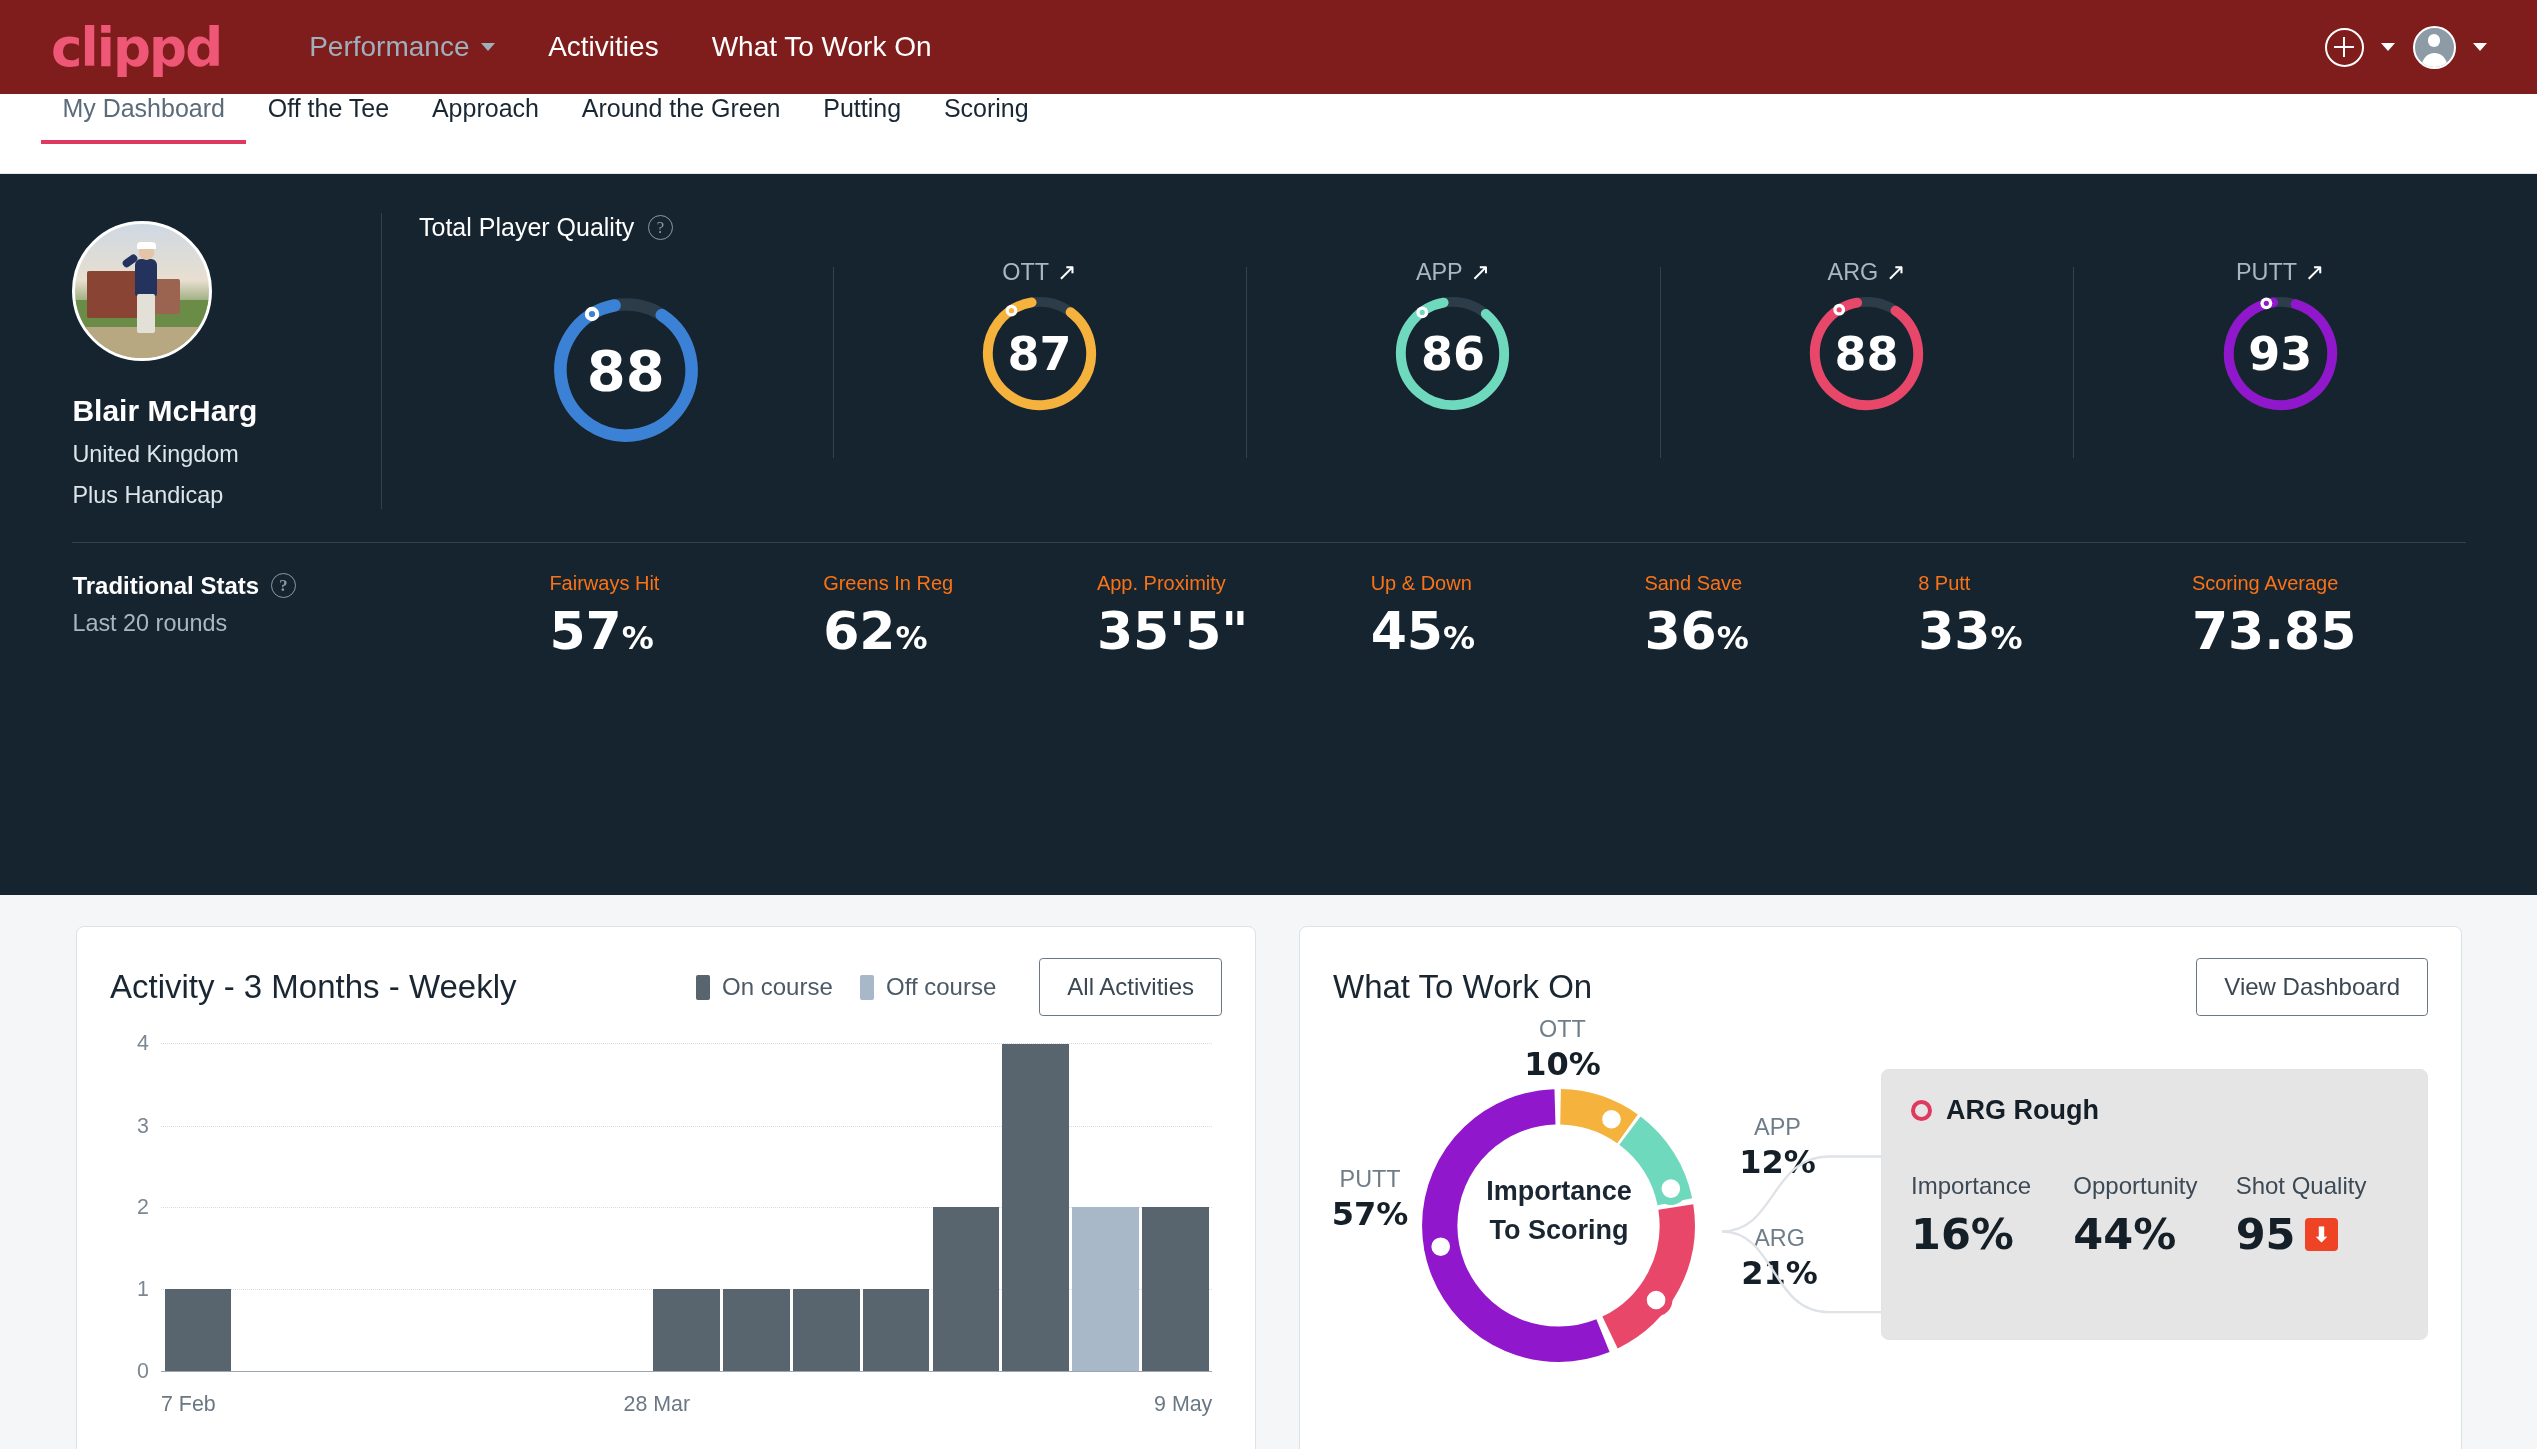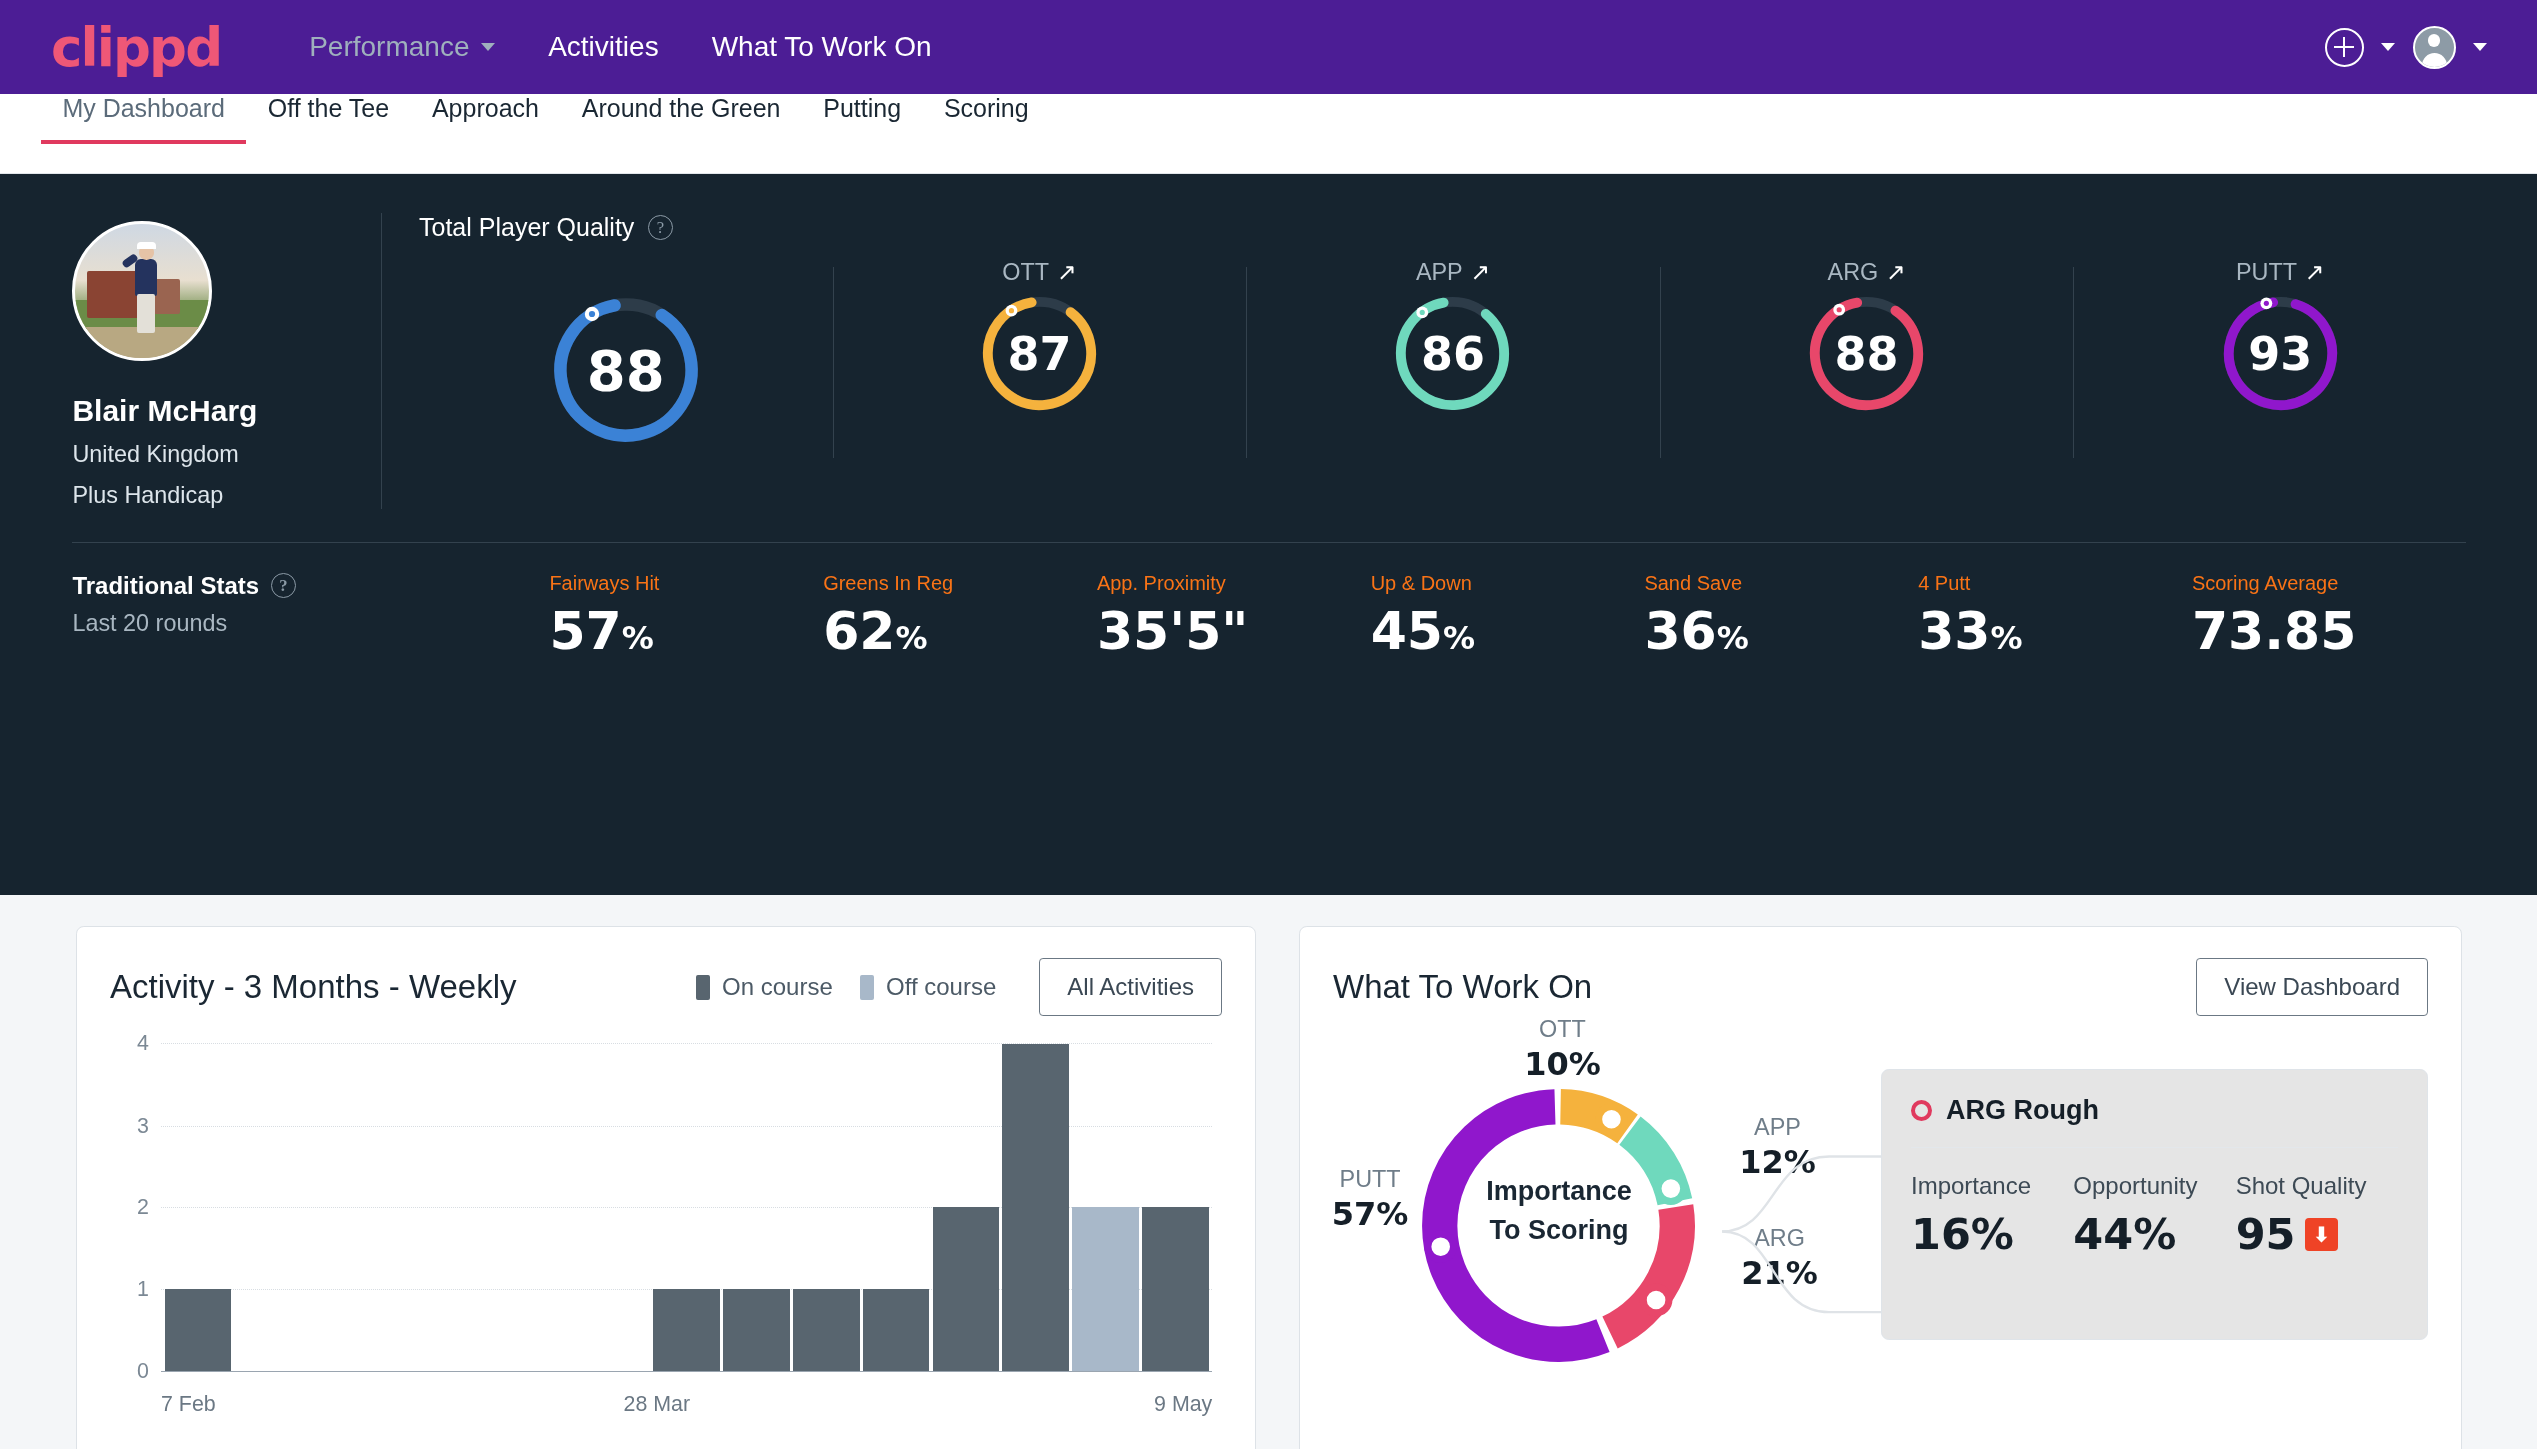--- a/index.html
+++ b/index.html
@@ -6,21 +6,21 @@
   html, body {
     width: 2538px; height: 1450px;
     font-family: "Liberation Sans", sans-serif;
     background: #f4f6f8;
     overflow: hidden;
   }
 
   
   .topnav {
     height: 94px;
-    background: #4c1d95;
+    background: #7f1d1d;
     display: flex;
     align-items: center;
     padding: 0 51px;
     position: relative;
   }
   .logo {
     font-size: 53px;
     font-weight: bold;
     color: #ef5777;
     letter-spacing: -1.9px;
@@ -507,21 +507,21 @@
     </div>
     <div class="stat">
       <div class="stat-name">Up &amp; Down</div>
       <div class="stat-val"><span>45</span><span class="unit">%</span></div>
     </div>
     <div class="stat">
       <div class="stat-name">Sand Save</div>
       <div class="stat-val"><span>36</span><span class="unit">%</span></div>
     </div>
     <div class="stat">
-      <div class="stat-name">4 Putt</div>
+      <div class="stat-name">8 Putt</div>
       <div class="stat-val"><span>33</span><span class="unit">%</span></div>
     </div>
     <div class="stat">
       <div class="stat-name">Scoring Average</div>
       <div class="stat-val"><span>73.85</span><span class="unit"></span></div>
     </div>
   </div>
 </div>
 
 <div class="cards">

